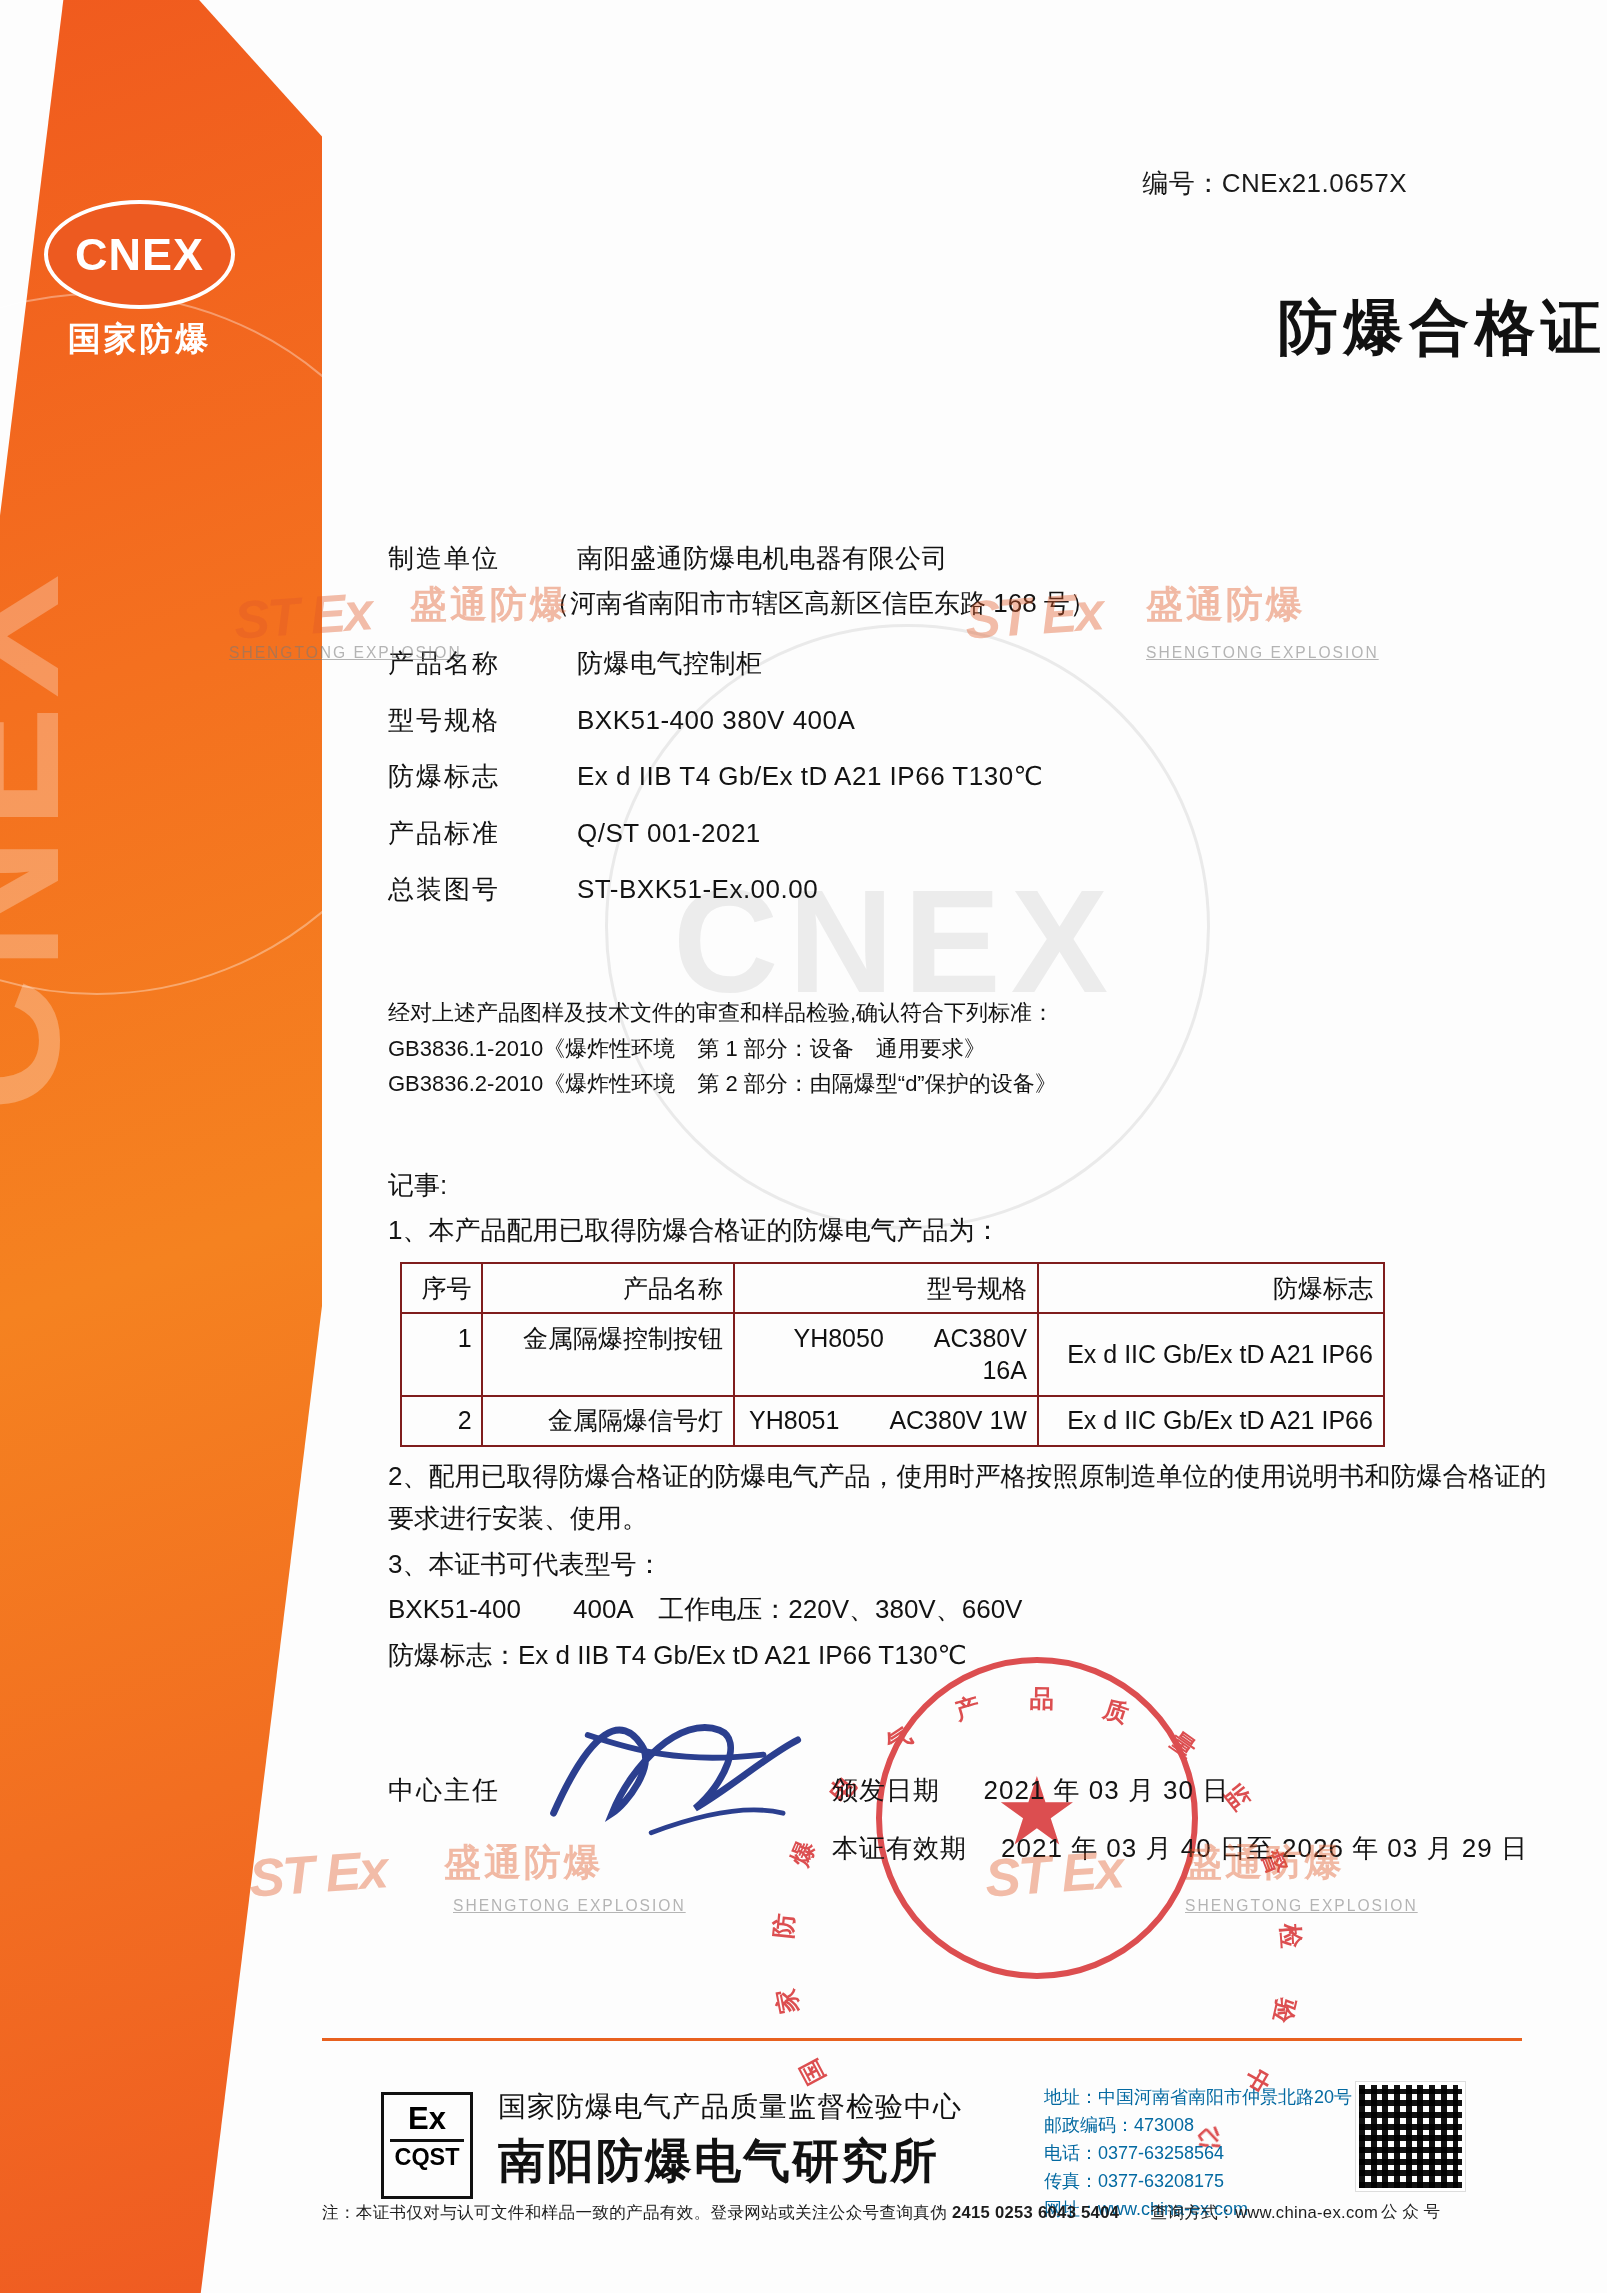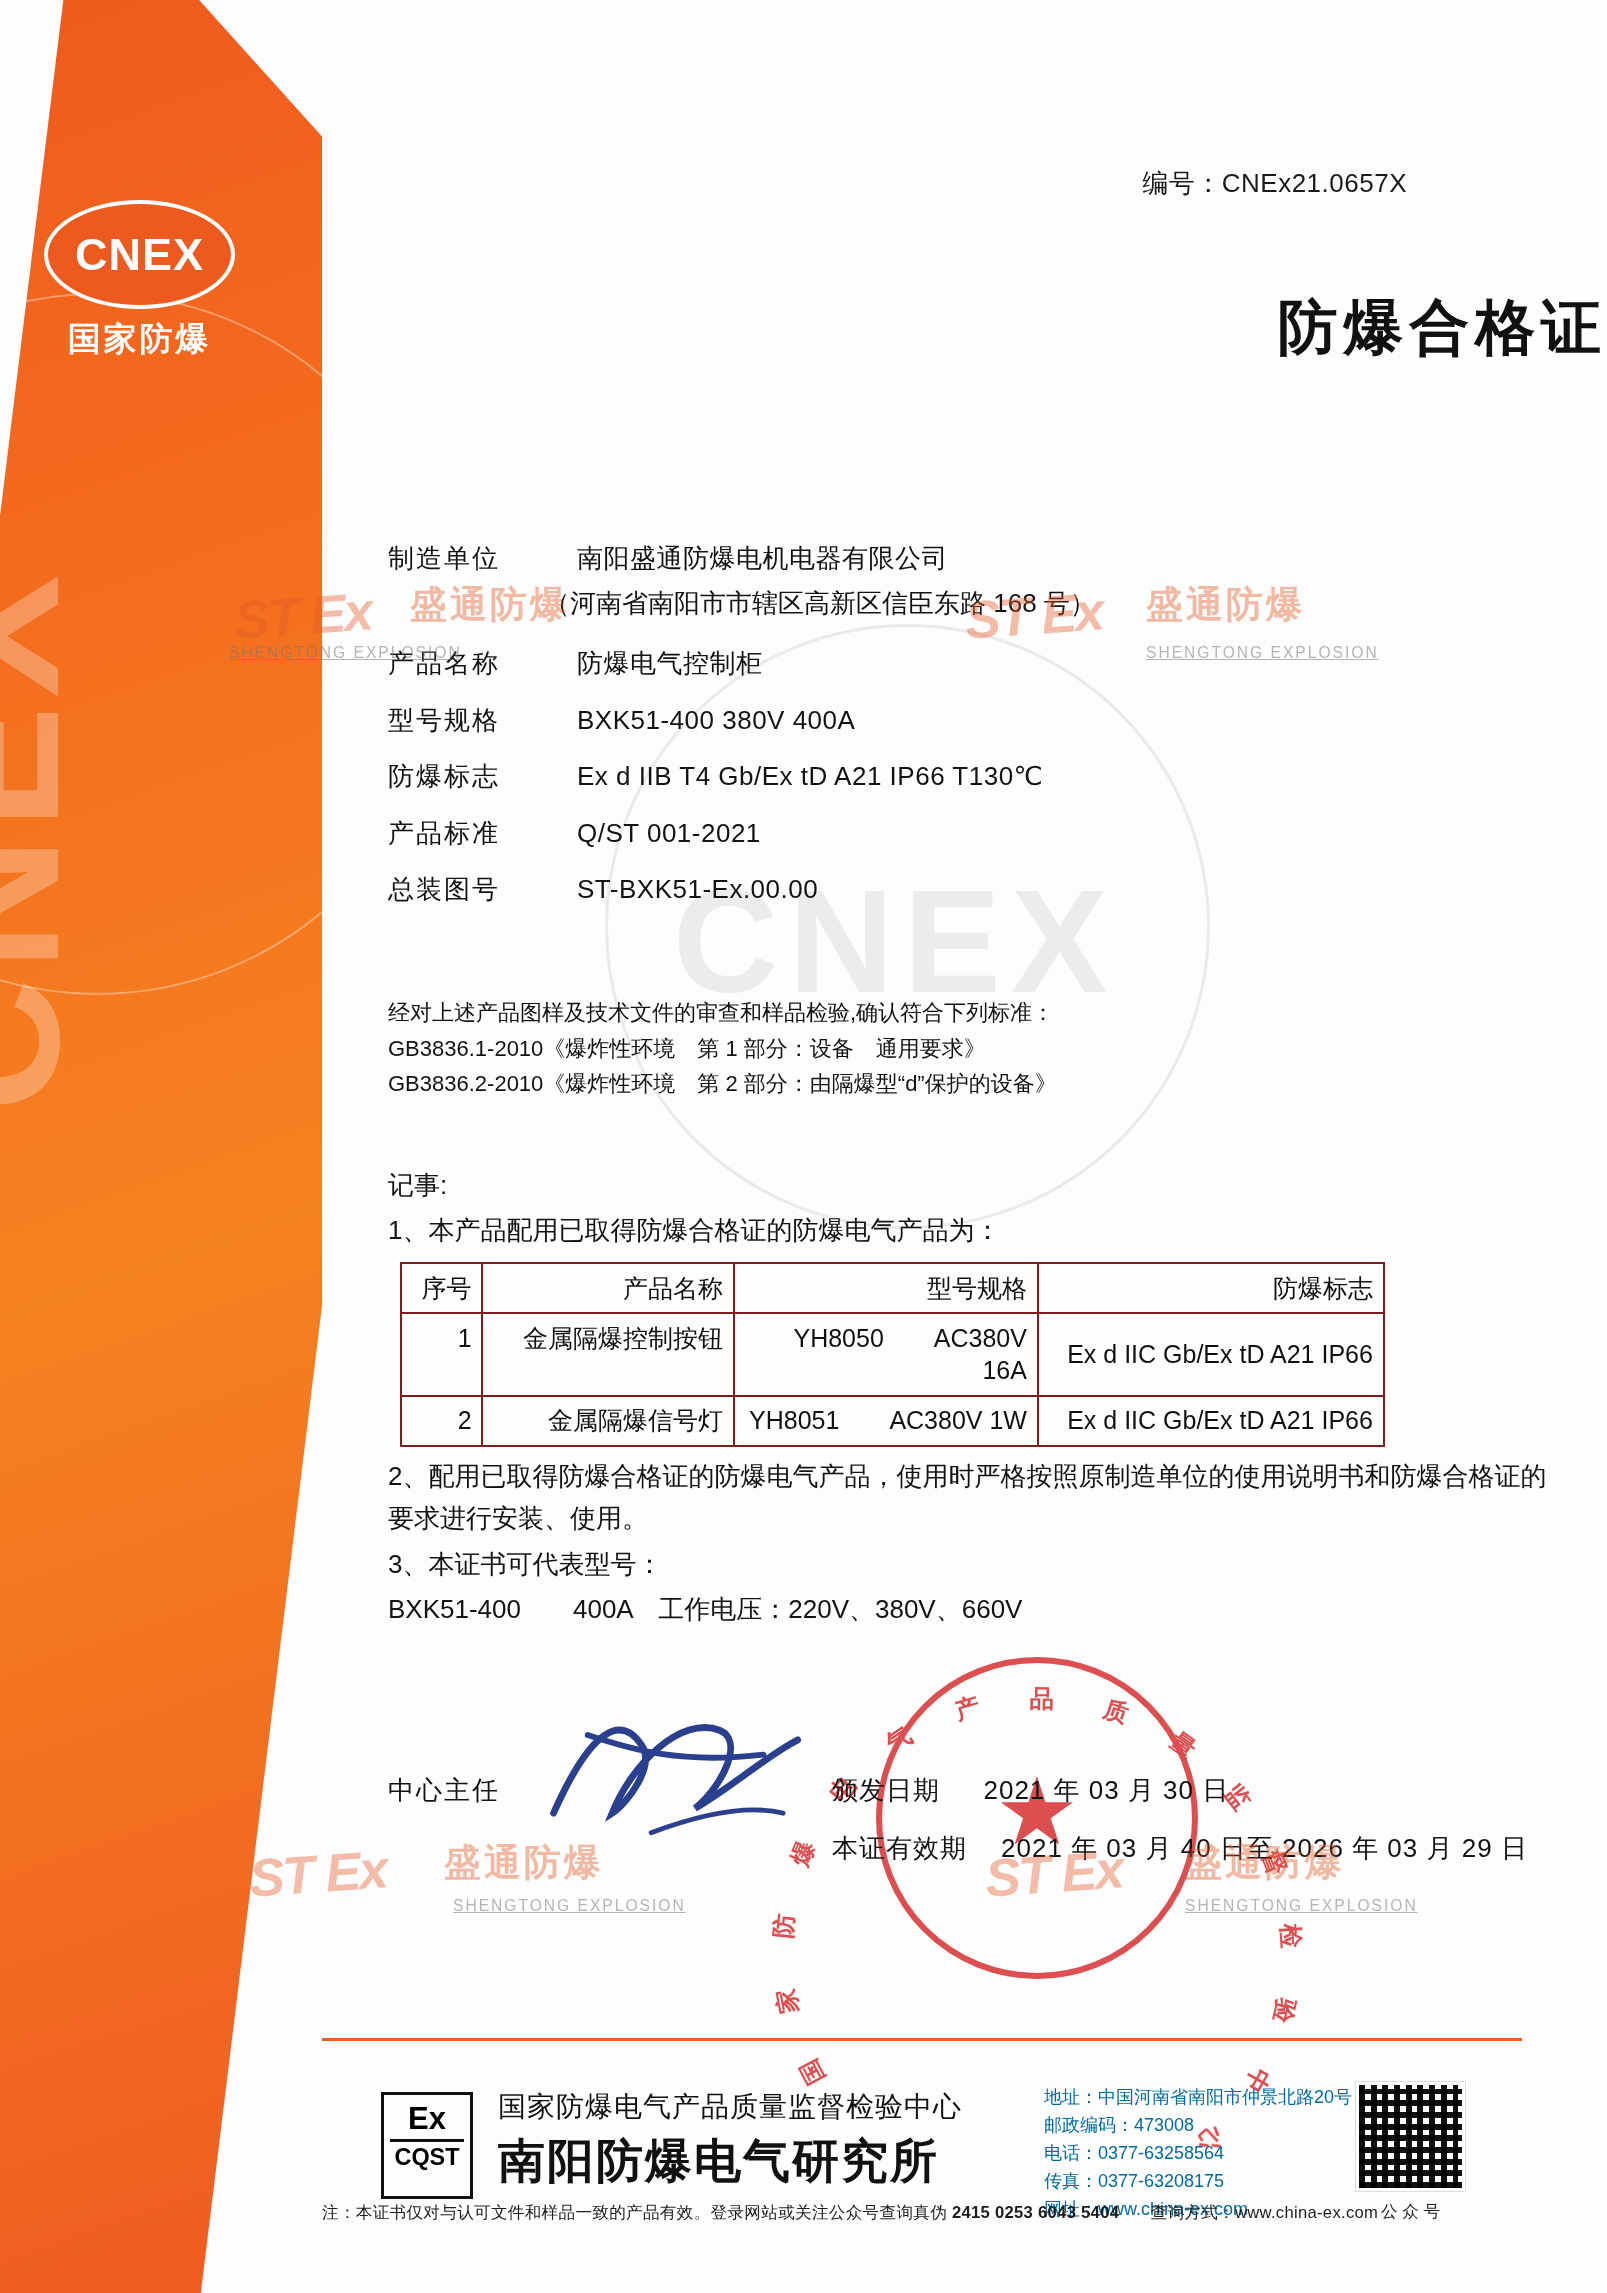--- a/index.html
+++ b/index.html
@@ -437,20 +437,21 @@
             <td class="c1">金属隔爆信号灯</td>
             <td class="c2">YH8051　　AC380V 1W</td>
             <td class="c3">Ex d IIC Gb/Ex tD A21 IP66</td>
           </tr>
         </tbody>
       </table>
 
       <div class="nline notes2">2、配用已取得防爆合格证的防爆电气产品，使用时严格按照原制造单位的使用说明书和防爆合格证的要求进行安装、使用。</div>
       <div class="nline">3、本证书可代表型号：</div>
       <div class="nline">BXK51-400　　400A　工作电压：220V、380V、660V</div>
+      <div class="nline">防爆标志：Ex d IIB T4 Gb/Ex tD A21 IP66 T130℃</div>
     </div>
 
     <div class="sigarea">
       <div class="sig-left">中心主任</div>
 
       <svg class="sig-scribble" viewBox="0 0 300 170">
         <path d="M20,120 C60,30 90,20 110,50 C125,72 95,110 80,120 C100,70 150,20 190,35 C215,45 195,90 165,115 C200,95 240,60 270,45" fill="none" stroke="#2b3f8f" stroke-width="7" stroke-linecap="round"></path>
         <path d="M55,40 C100,55 150,70 235,60" fill="none" stroke="#2b3f8f" stroke-width="6" stroke-linecap="round"></path>
         <path d="M120,140 C160,125 215,110 255,120" fill="none" stroke="#2b3f8f" stroke-width="5" stroke-linecap="round"></path>
       </svg>

